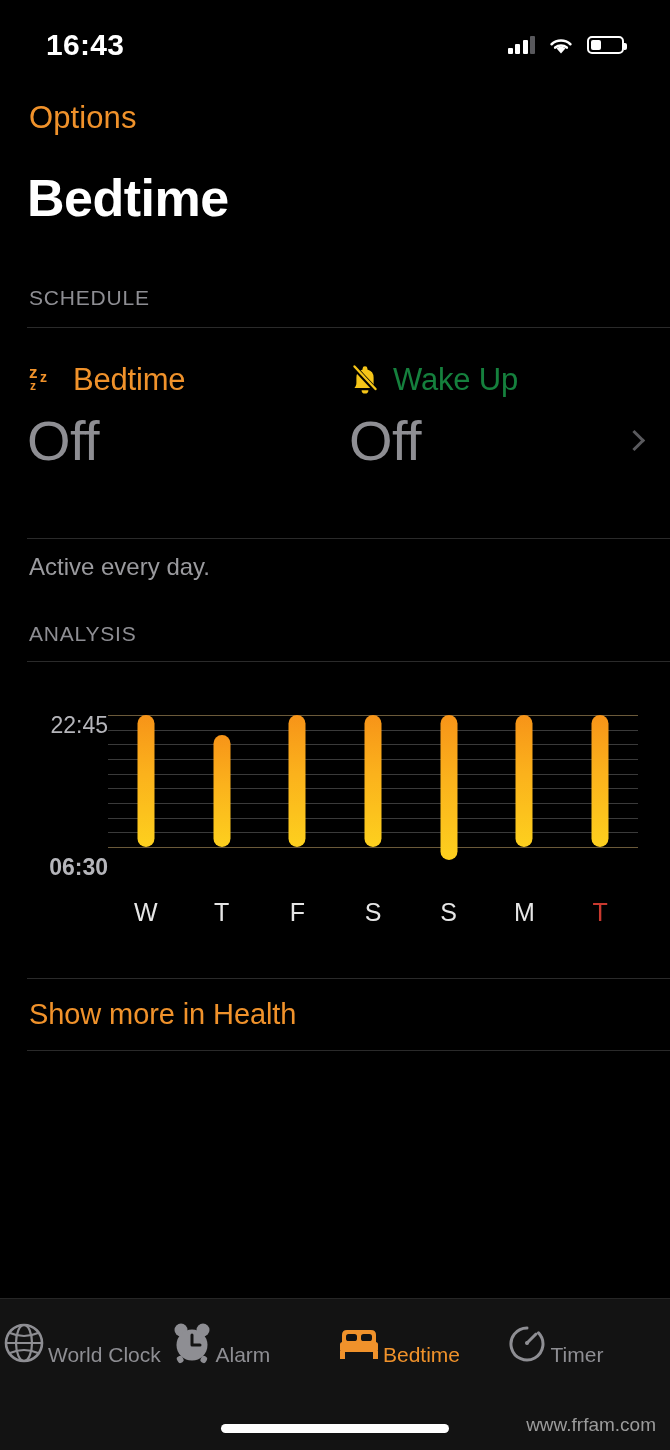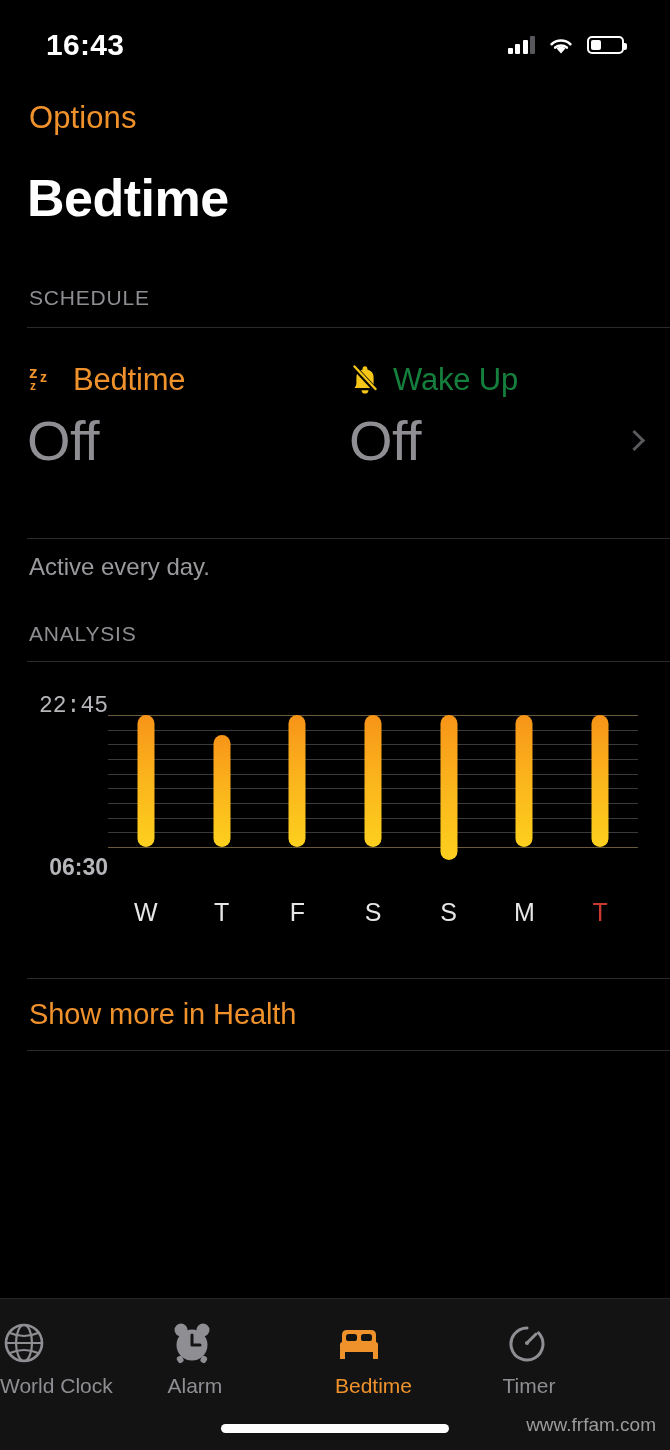--- a/index.html
+++ b/index.html
@@ -104,21 +104,21 @@
   }
 
   
   .chart {
     position: absolute; top: 690px; left: 0; right: 0; height: 270px;
   }
   .axis-label {
     position: absolute; left: 24px; width: 84px; text-align: right;
     font-size: 23px; color: #b5b5ba;
   }
-  #axis-top { top: 3px; font-family: Liberation Mono, monospace; }
+  #axis-top { top: 22px; }
   #axis-bot { top: 164px; font-weight: bold; }
   .plot {
     position: absolute; left: 108px; right: 32px; top: 25px; height: 132px;
   }
   .gridline { position: absolute; left: 0; right: 0; height: 1px; background: #3a3a3a; }
   .gridline.edge { background: #6b5a3a; }
   .bars { position: absolute; left: 0; right: 0; top: 0; height: 132px; }
   .bar {
     position: absolute; width: 17px; border-radius: 9px;
     background: linear-gradient(to bottom, #F79418 0%, #FBB21C 45%, #FDD01E 100%);
@@ -138,21 +138,21 @@
     font-size: 29px; color: #F0922B; letter-spacing: -0.1px;
   }
 
   
   .tabbar {
     position: absolute; left: 0; right: 0; bottom: 0; height: 152px;
     background: #131313; border-top: 1px solid #262626;
     display: flex; align-items: flex-start; padding-top: 20px;
   }
   .tab {
-    flex: 1; display: flex; flex-direction: column; align-items: flex-start; gap: 7px;
+    flex: 1; display: flex; align-items: flex-end; 
   }
   .tab .ticon { width: 48px; height: 48px; display: block; }
   .tab .tlabel { font-size: 21px; color: #8e8e93; }
   .tab.active .tlabel { color: #F0922B; }
   .home-indicator {
     position: absolute; bottom: 17px; left: 50%; transform: translateX(-50%);
     width: 228px; height: 9px; background: #fff; border-radius: 5px;
   }
   .watermark {
     position: absolute; right: 14px; bottom: 14px;

